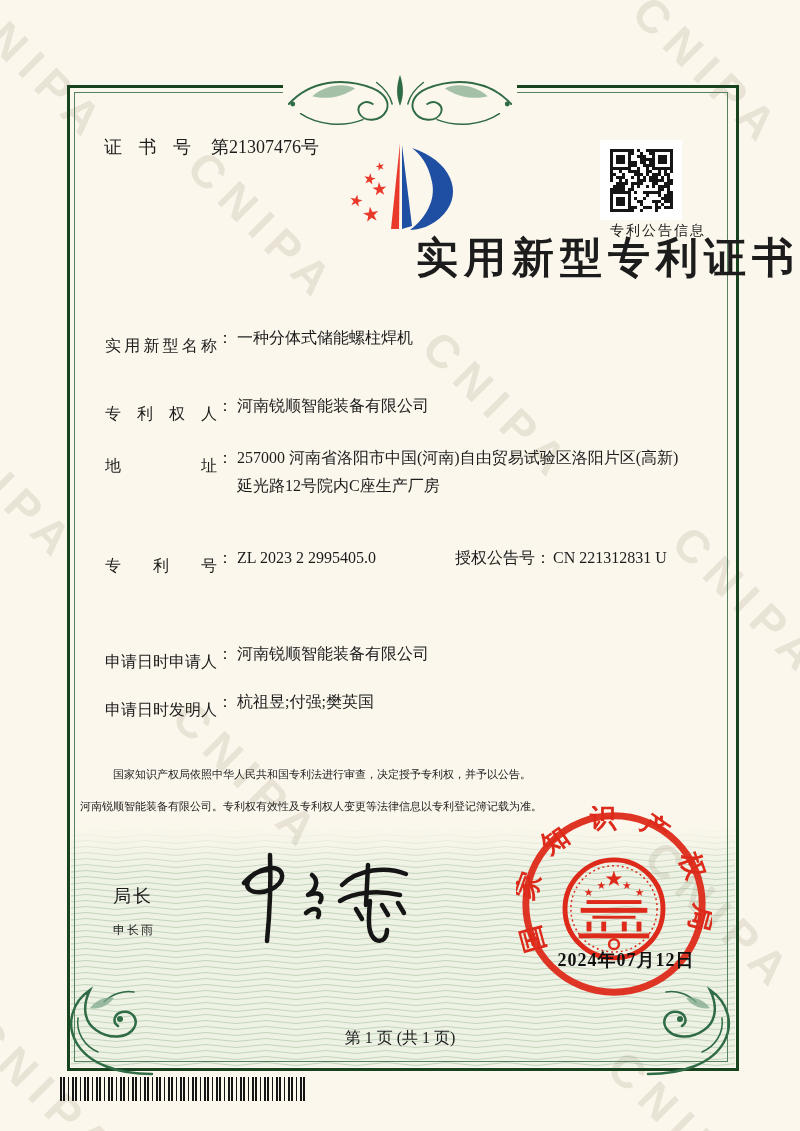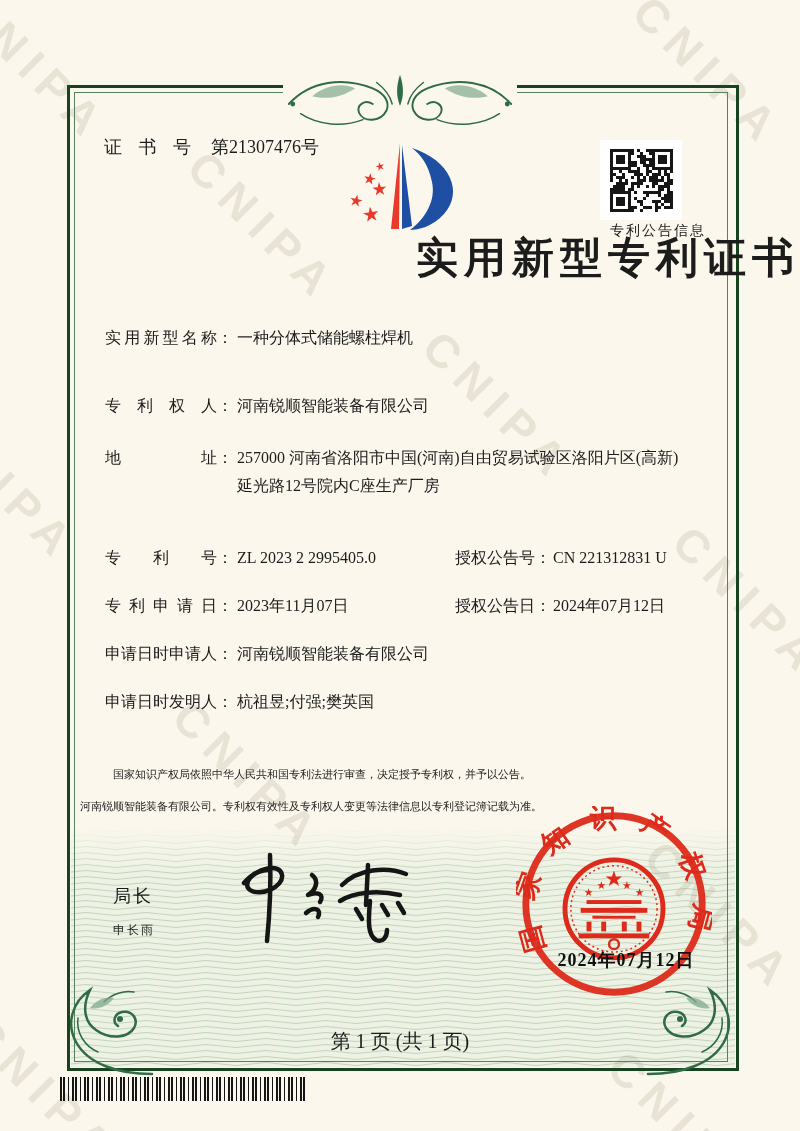--- a/index.html
+++ b/index.html
@@ -33,39 +33,39 @@
       z-index:4;display:flex;align-items:center;justify-content:center;}
   .qr-grid{display:grid;grid-template-columns:repeat(21,1fr);grid-template-rows:repeat(21,1fr);
       width:63px;height:63px;background:#ffffff;}
   .qm{background:#161616;}
   .qr-caption{position:absolute;left:576px;top:222px;width:130px;text-align:right;
       font-size:14px;letter-spacing:2px;z-index:4;}
   .title{position:absolute;left:0;top:230px;width:100%;text-align:right;font-size:42px;
       font-weight:700;letter-spacing:6px;z-index:4;}
   
   .frow{position:absolute;left:105px;width:614px;font-size:16px;line-height:28px;z-index:4;}
-  .flabel{display:inline-block;width:112px;text-align:justify;text-align-last:justify;vertical-align:top;}
+  .flabel{display:inline-block;width:112px;text-align:justify;text-align-last:justify;vertical-align:top;margin-top:8px;}
   .fcolon{display:inline-block;width:20px;vertical-align:top;}
   .fvalue{display:inline-block;width:452px;vertical-align:top;}
   .fright{position:absolute;left:350px;top:0;white-space:nowrap;}
   .fright .fcolon{width:18px;}
   
   .statement{position:absolute;left:80px;top:758px;width:644px;font-size:11px;line-height:32px;z-index:4;}
   .statement .l1{text-indent:3em;text-align:justify;}
   .statement .l2{text-align:justify;}
   
   .signer-title{position:absolute;left:113px;top:884px;font-size:18px;letter-spacing:2px;z-index:4;font-family:Liberation Mono, monospace;}
   .signer-name{position:absolute;left:113px;top:922px;font-size:12px;letter-spacing:2px;z-index:4;}
   .sig-svg{position:absolute;left:218px;top:843px;width:215px;height:108px;z-index:4;}
   
   .seal{position:absolute;left:516px;top:806px;width:196px;height:196px;z-index:4;}
   .seal-date{position:absolute;left:542px;top:948px;width:168px;text-align:center;font-size:18px;
       color:#111;z-index:5;letter-spacing:1px;font-weight:bold;}
   
-  .footer{position:absolute;left:0;top:1028px;width:100%;text-align:center;font-size:20px;z-index:4;}
+  .footer{position:absolute;left:0;top:1028px;width:100%;text-align:center;font-size:16px;z-index:4;}
   .barcode{position:absolute;left:60px;top:1077px;width:248px;height:24px;z-index:4;
       background:repeating-linear-gradient(90deg,#151515 0 2px,transparent 2px 3px,
       #151515 3px 5px,transparent 5px 8px,#151515 8px 9px,transparent 9px 12px);}
   .hidden-defs{position:absolute;width:0;height:0;overflow:hidden;}
 </style>
 </head>
 <body>
 
 <div class="page">
 
@@ -638,24 +638,20 @@
   <div class="frow" style="top:392px">
     <span class="flabel">专利权人</span><span class="fcolon">：</span><span class="fvalue">河南锐顺智能装备有限公司</span>
   </div>
   <div class="frow" style="top:444px">
     <span class="flabel">地址</span><span class="fcolon">：</span><span class="fvalue">257000 河南省洛阳市中国(河南)自由贸易试验区洛阳片区(高新)延光路12号院内C座生产厂房</span>
   </div>
   <div class="frow" style="top:544px">
     <span class="flabel">专利号</span><span class="fcolon">：</span><span class="fvalue">ZL 2023 2 2995405.0</span>
     <span class="fright"><span>授权公告号</span><span class="fcolon">：</span><span>CN 221312831 U</span></span>
   </div>
-  <div class="frow" style="top:592px">
-    <span class="flabel">专利申请日</span><span class="fcolon">：</span><span class="fvalue">2023年11月07日</span>
-    <span class="fright"><span>授权公告日</span><span class="fcolon">：</span><span>2024年07月12日</span></span>
-  </div>
   <div class="frow" style="top:640px">
     <span class="flabel">申请日时申请人</span><span class="fcolon">：</span><span class="fvalue">河南锐顺智能装备有限公司</span>
   </div>
   <div class="frow" style="top:688px">
     <span class="flabel">申请日时发明人</span><span class="fcolon">：</span><span class="fvalue">杭祖昱;付强;樊英国</span>
   </div>
 
   <div class="statement">
     <div class="l1">国家知识产权局依照中华人民共和国专利法进行审查，决定授予专利权，并予以公告。</div>
     <div class="l2">河南锐顺智能装备有限公司。专利权有效性及专利权人变更等法律信息以专利登记簿记载为准。</div>

